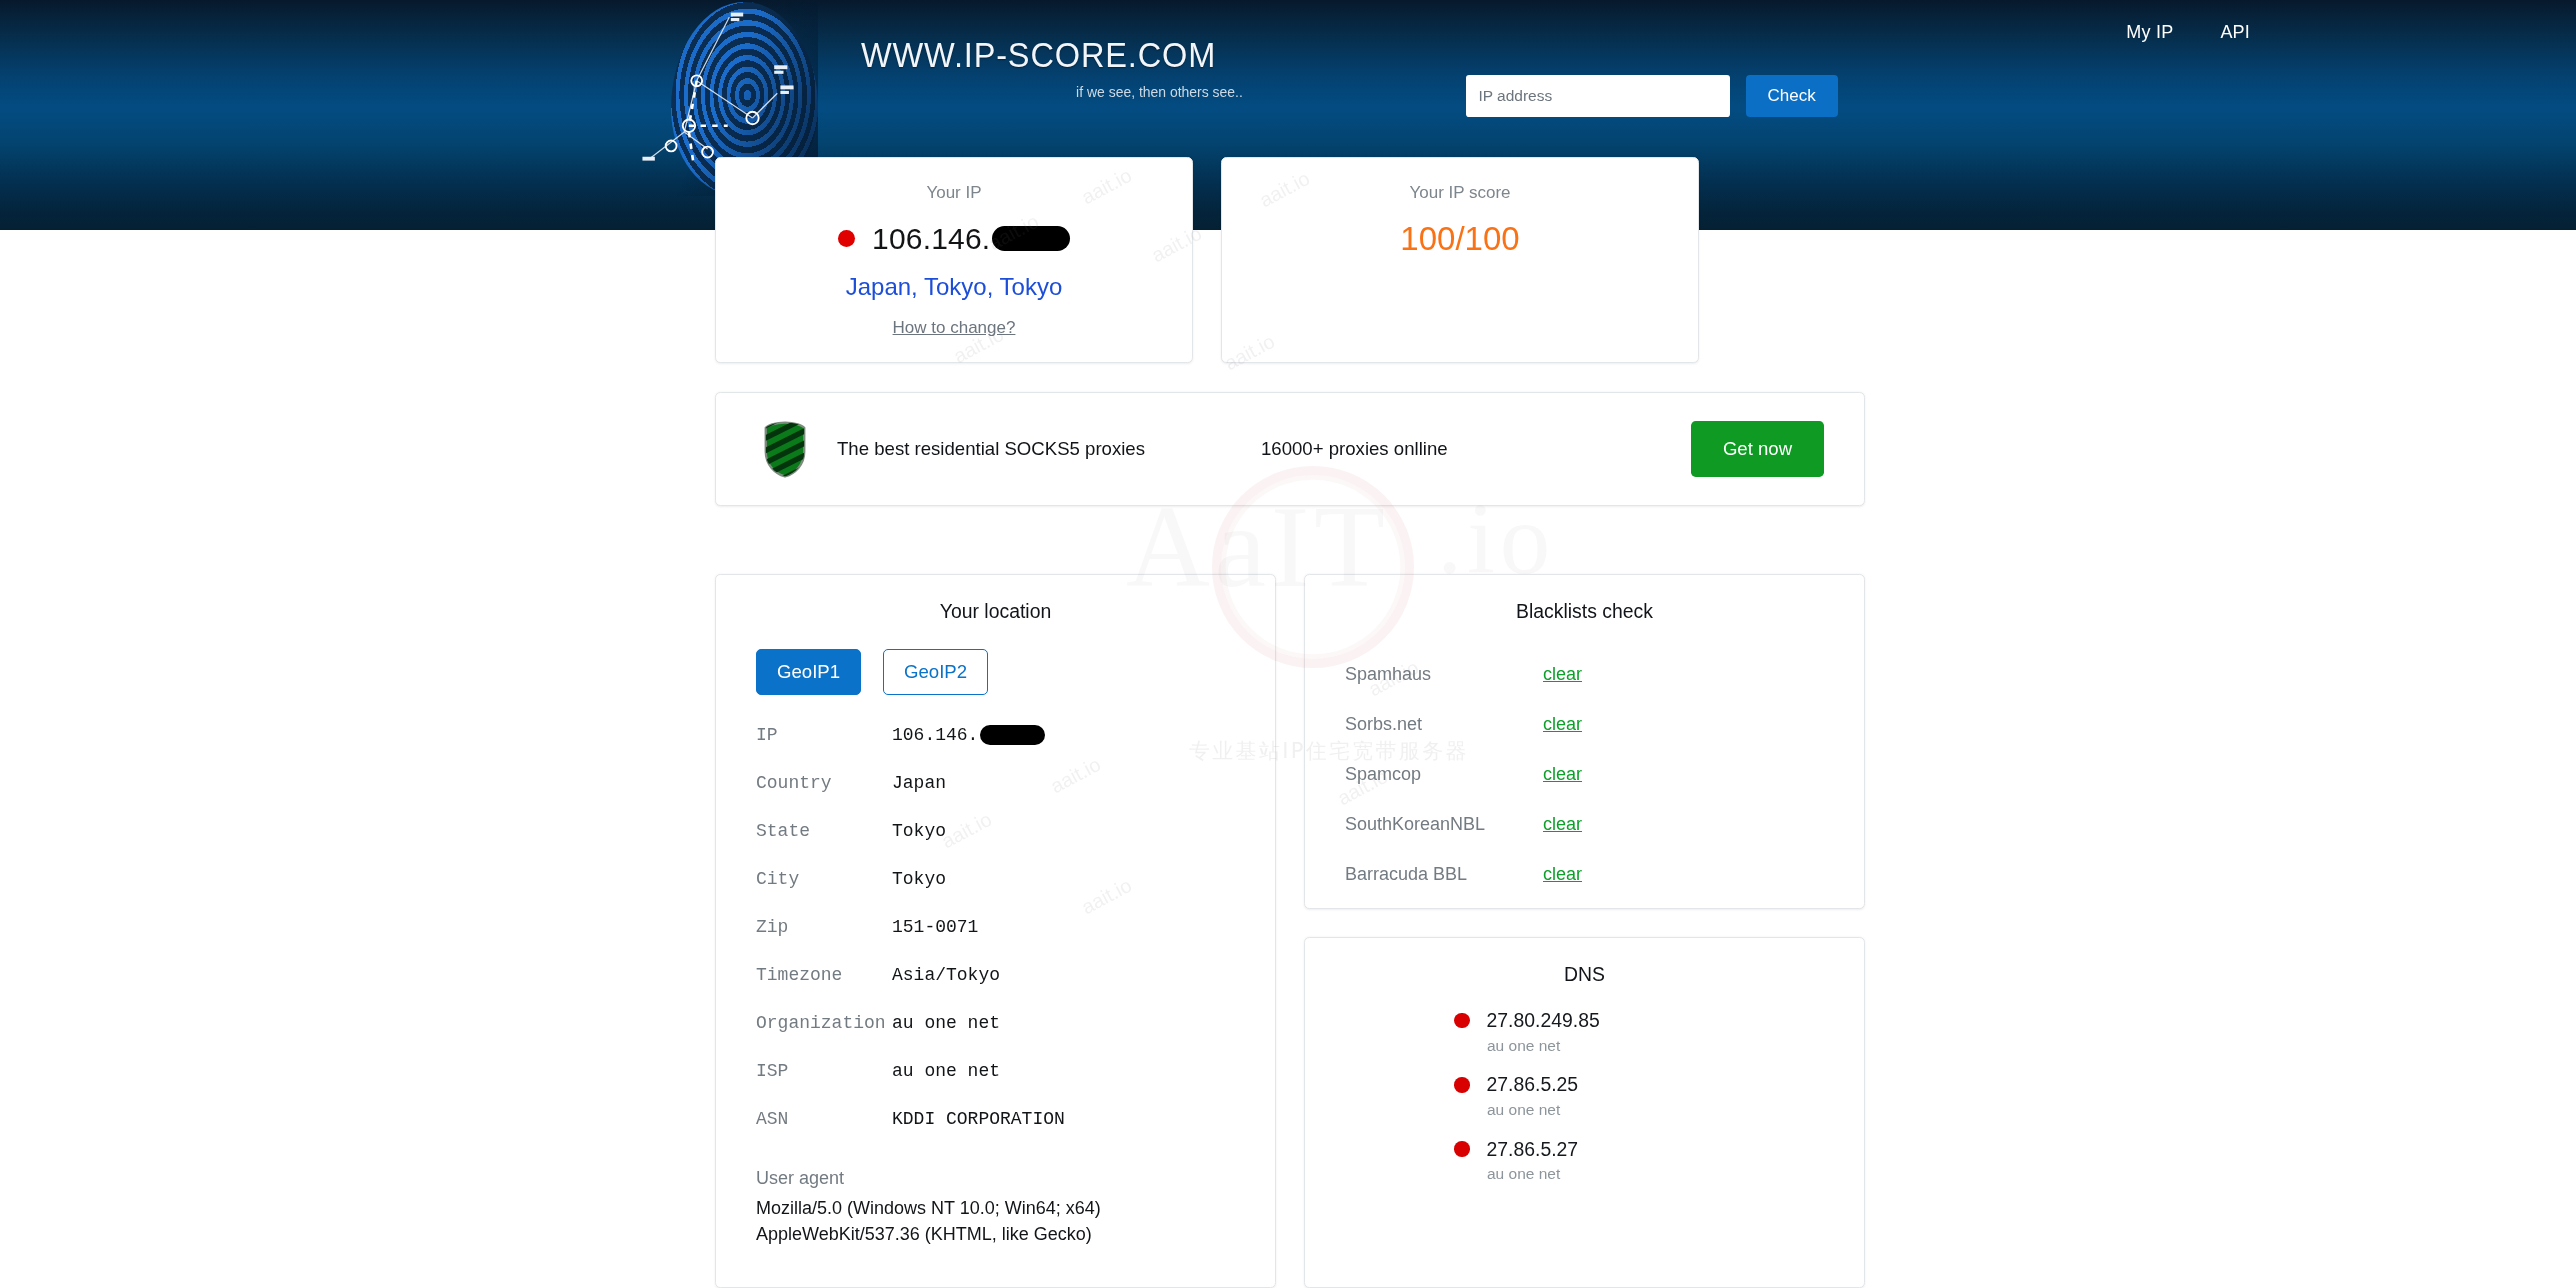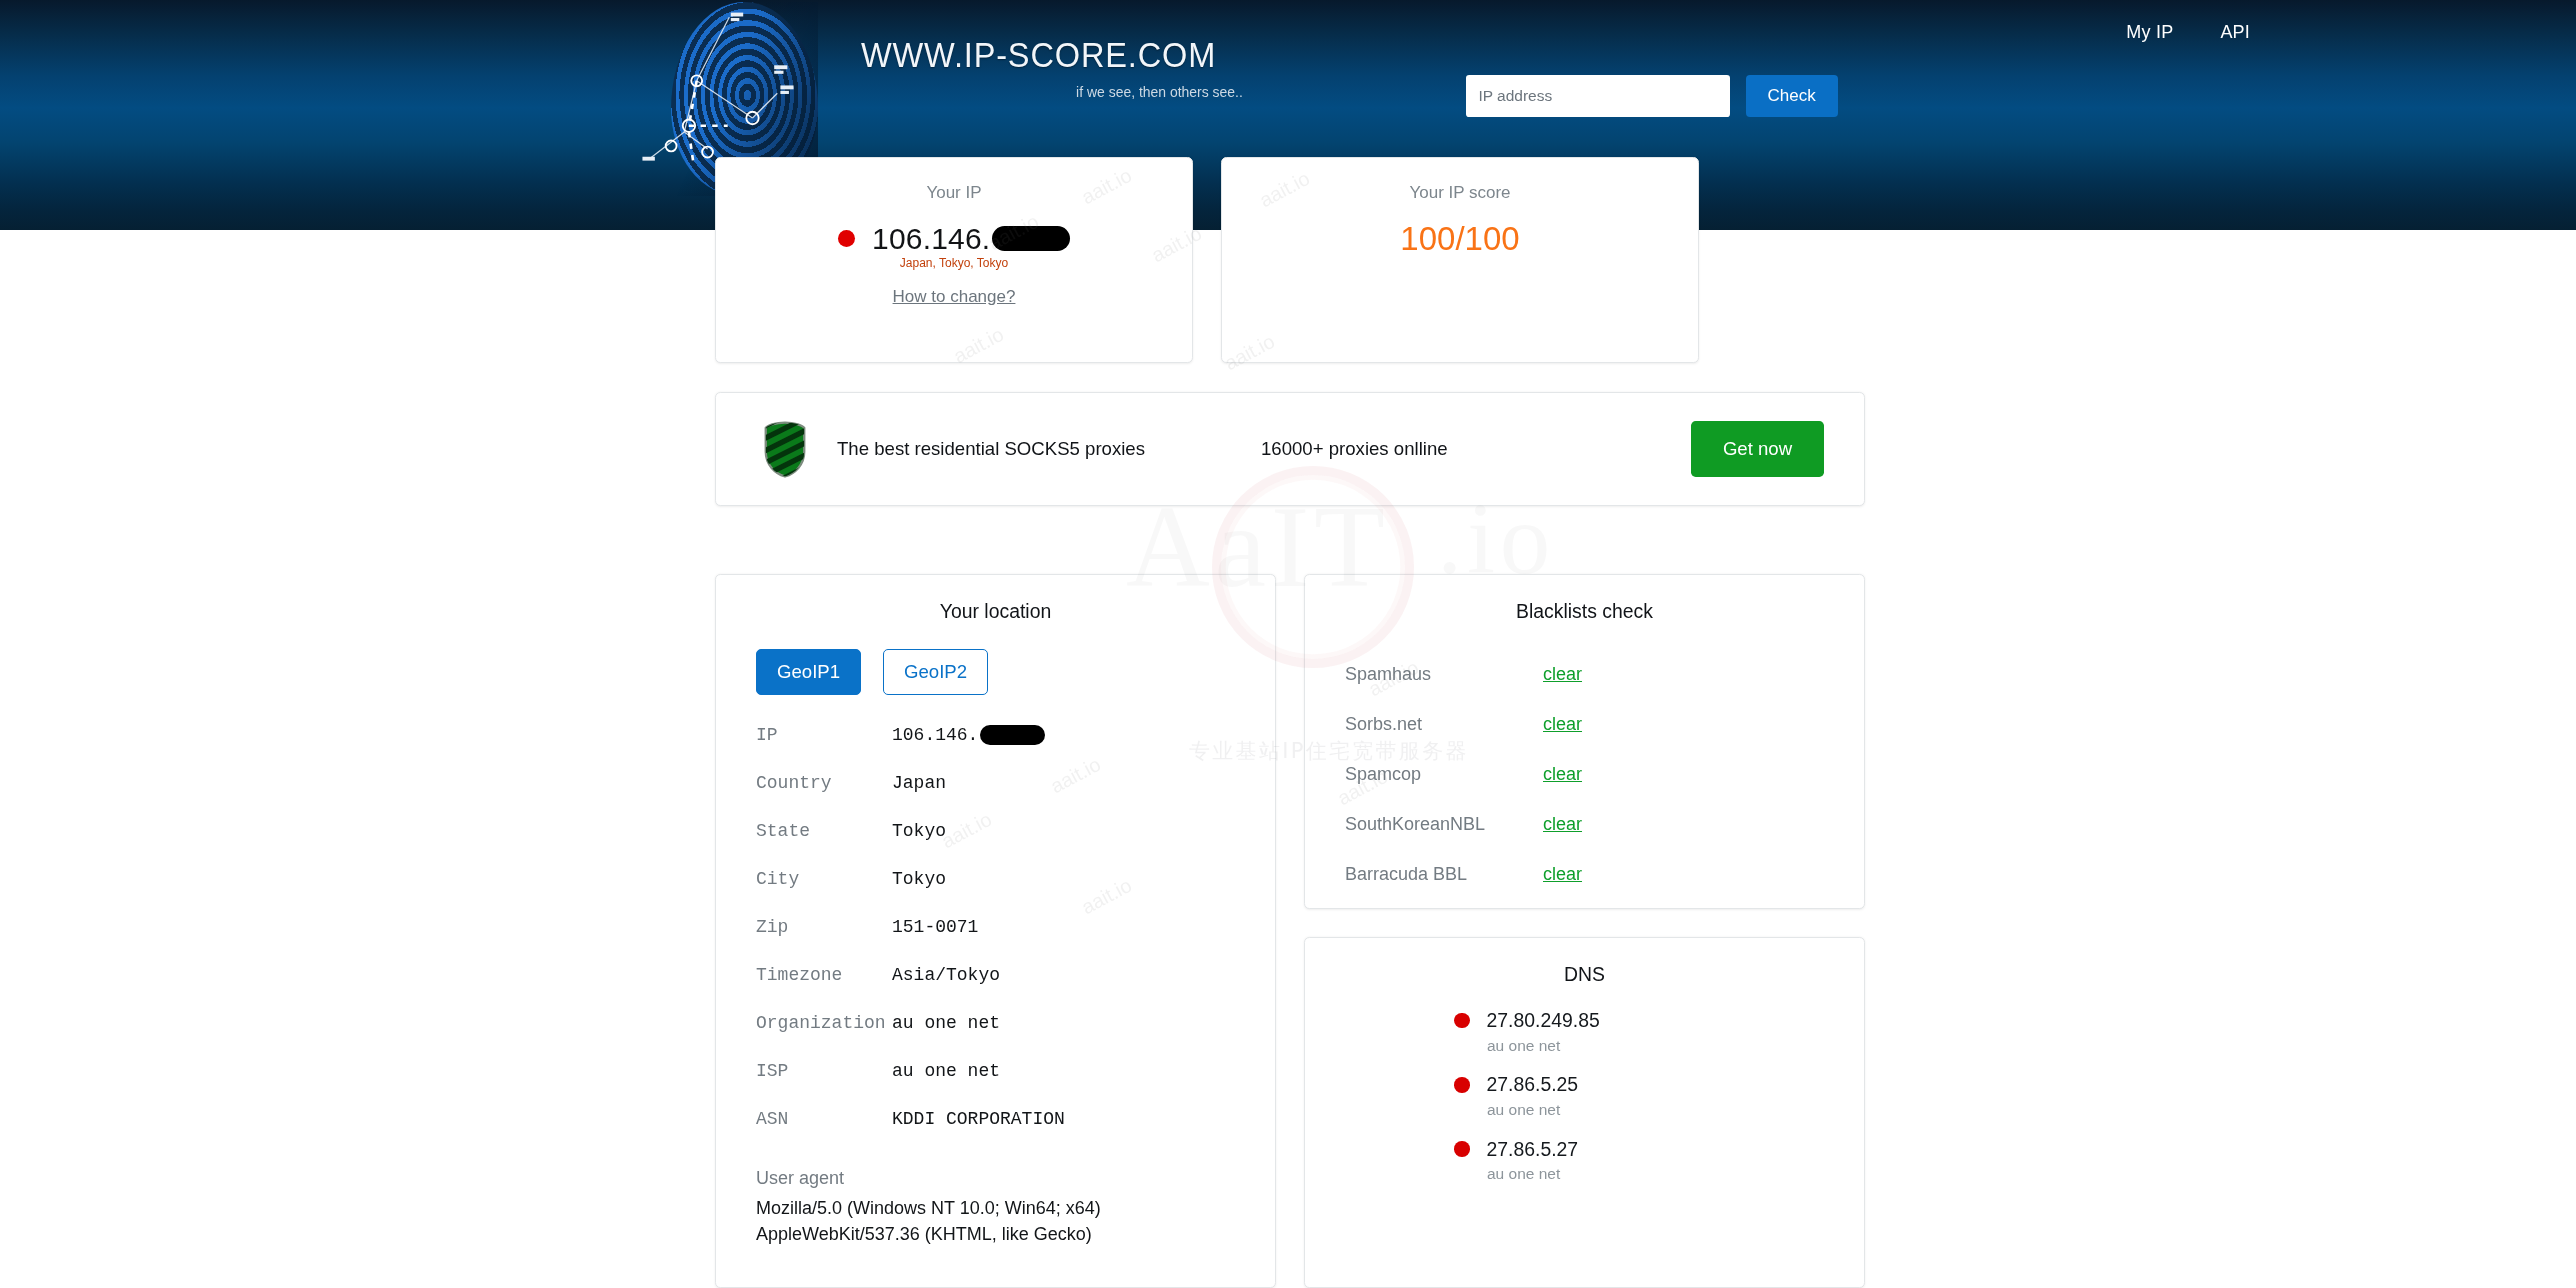--- a/index.html
+++ b/index.html
@@ -99,21 +99,21 @@
   .card-top { width: 561px; height: 206px; padding-top: 25px; text-align: center; }
 
   .card-label { font-size: 17px; color: #7d868d; font-weight: 400; }
   .ip-line {
     margin-top: 18.6px; display: flex; align-items: center; justify-content: center; gap: 17px;
   }
   .flag-dot { width: 17px; height: 17px; border-radius: 50%; background: #e00000; flex: 0 0 auto; }
   .ip-big { font-size: 30px; color: #121416; font-weight: 400; letter-spacing: 0.2px; display:flex; align-items:center; }
   .redact { display:inline-block; height: 25px; width: 78px; background:#000; border-radius: 14px; margin-left: 1.6px; vertical-align: middle; }
   .redact.sm { height: 20px; width: 65px; border-radius: 11.6px; }
-  .geo-line { font-size: 12px; color: #c2410c; }
+  .geo-line { margin-top: 17px; font-size: 24px; color: #1d4ed8; }
   .howto { margin-top: 17px; font-size: 17px; color: #6c757d; text-decoration: underline; cursor: pointer; display:inline-block; }
   .score-big { margin-top: 17px; font-size: 33px; color: #f97316; font-weight: 400; }
 
   
   .promo { position: absolute; top: 392px; left: 0; width: 1150px; height: 114px; }
   .promo-inner { display: flex; align-items: center; height: 100%; padding-left: 45px; padding-right: 40px; }
   .shield { width: 48px; height: 57px; flex: 0 0 auto; position: relative; }
   .shield svg { display: block; }
   .promo-t1 { margin-left: 28px; font-size: 18.6px; color: #111418; }
   .promo-t2 { margin-left: 116px; font-size: 18.6px; color: #111418; }

